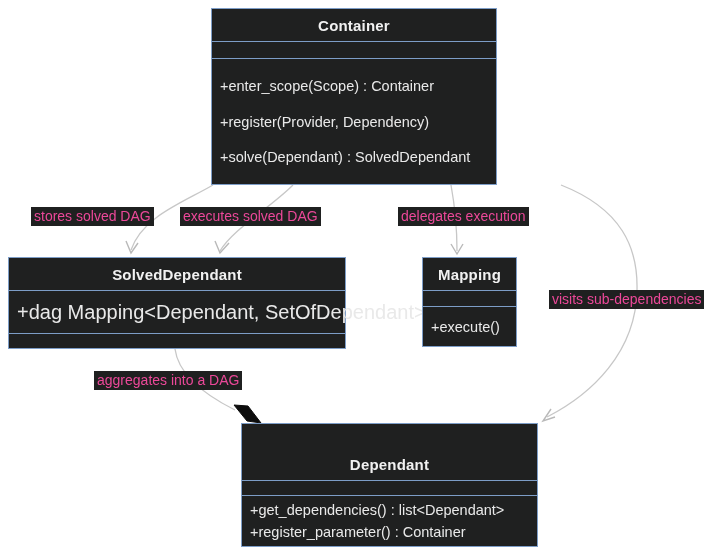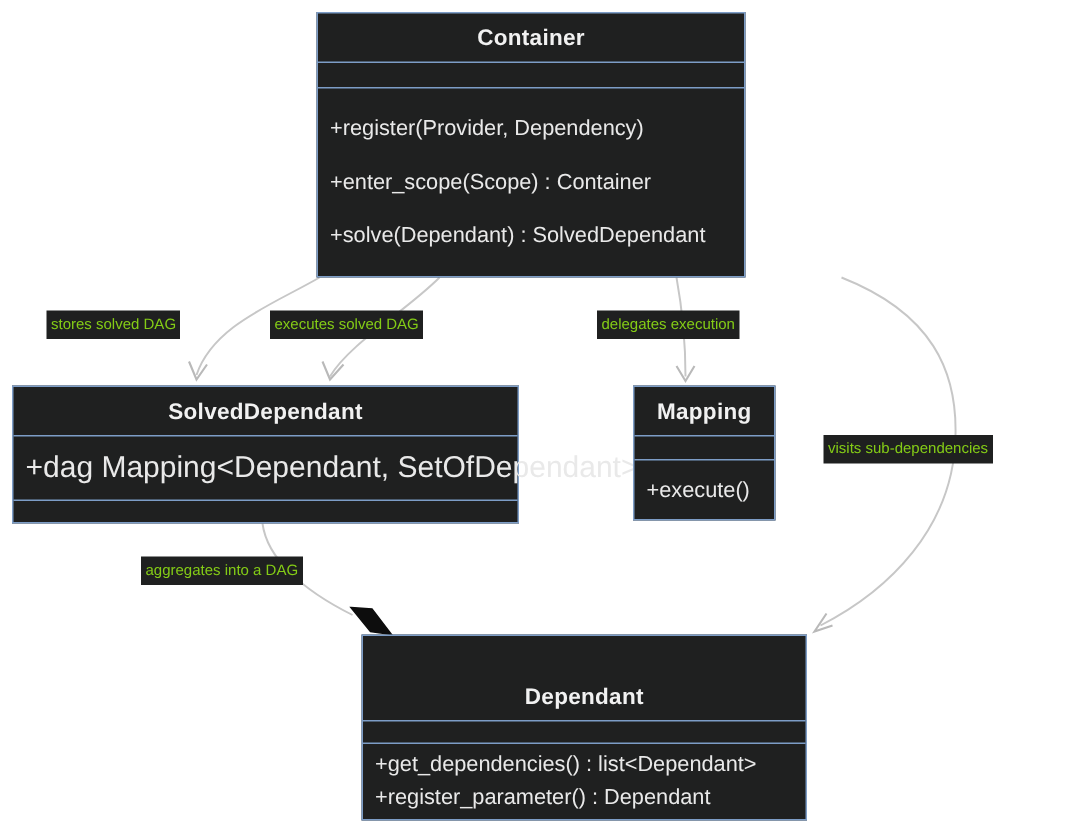--- a/index.html
+++ b/index.html
@@ -62,22 +62,22 @@
   #box-executor .c-methods { align-items:flex-start; }
 
   #box-dependant { left:241px; top:423px; width:297px; height:124px; }
   #box-dependant .c-title { height:32px;margin-top:24px; }
   #box-dependant .c-attrs { height:14px; }
 
   .edge-label {
     position:absolute;
     z-index:3;
     background:#1f2020;
-    color:#84cc16;
-    font-size:10px;
+    color:#ec4899;
+    font-size:14px;
     line-height:19px;
     padding:0 3px;
     white-space:nowrap;
   }
   #lbl-stores     { left:31px;  top:207px; }
   #lbl-executes   { left:180px; top:207px; }
   #lbl-delegates  { left:398px; top:207px; }
   #lbl-visits     { left:549px; top:290px; }
   #lbl-aggregates { left:94px;  top:371px; }
 </style>
@@ -98,22 +98,22 @@
     <polyline points="451,244 457,254 463,244"></polyline>
     <polyline points="555,417 543,421 551,409"></polyline>
   </g>
   <polygon points="234,405 248,406 261,423 247,421" fill="#0d0d0d" stroke="#0d0d0d"></polygon>
 </svg>
 
 <div class="class-box" id="box-container">
   <div class="c-title">Container</div>
   <div class="c-attrs"></div>
   <div class="c-methods">
+    <div class="member">+enter_scope(Scope) : Container</div>
     <div class="member">+register(Provider, Dependency)</div>
-    <div class="member">+enter_scope(Scope) : Container</div>
     <div class="member">+solve(Dependant) : SolvedDependant</div>
   </div>
 </div>
 
 <div class="class-box" id="box-solved">
   <div class="c-title">SolvedDependant</div>
   <div class="c-attrs">
     <div class="member">+dag Mapping&lt;Dependant, SetOfDependant&gt;</div>
   </div>
   <div class="c-methods"></div>
@@ -125,21 +125,21 @@
   <div class="c-methods">
     <div class="member">+execute()</div>
   </div>
 </div>
 
 <div class="class-box" id="box-dependant">
   <div class="c-title">Dependant</div>
   <div class="c-attrs"></div>
   <div class="c-methods">
     <div class="member">+get_dependencies() : list&lt;Dependant&gt;</div>
-    <div class="member">+register_parameter() : Dependant</div>
+    <div class="member">+register_parameter() : Container</div>
   </div>
 </div>
 
 <div class="edge-label" id="lbl-stores">stores solved DAG</div>
 <div class="edge-label" id="lbl-executes">executes solved DAG</div>
 <div class="edge-label" id="lbl-delegates">delegates execution</div>
 <div class="edge-label" id="lbl-visits">visits sub-dependencies</div>
 <div class="edge-label" id="lbl-aggregates">aggregates into a DAG</div>
 
 </body></html>

